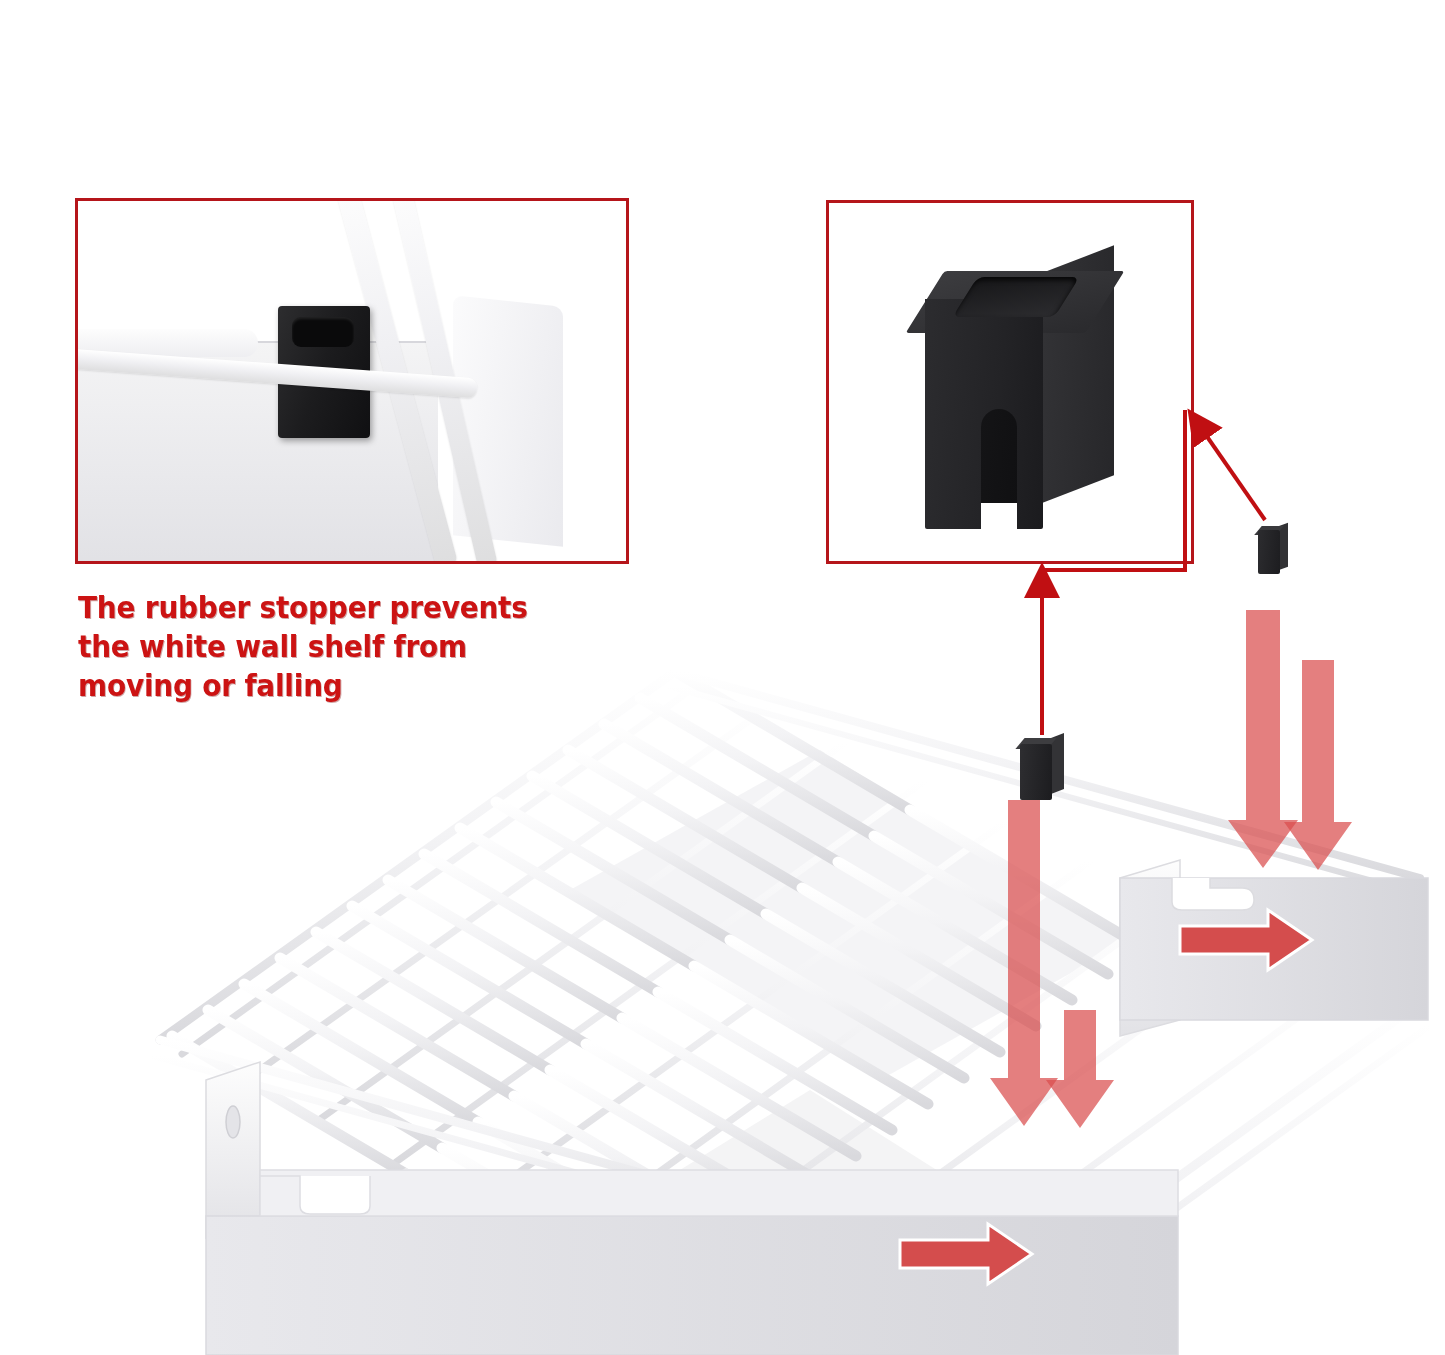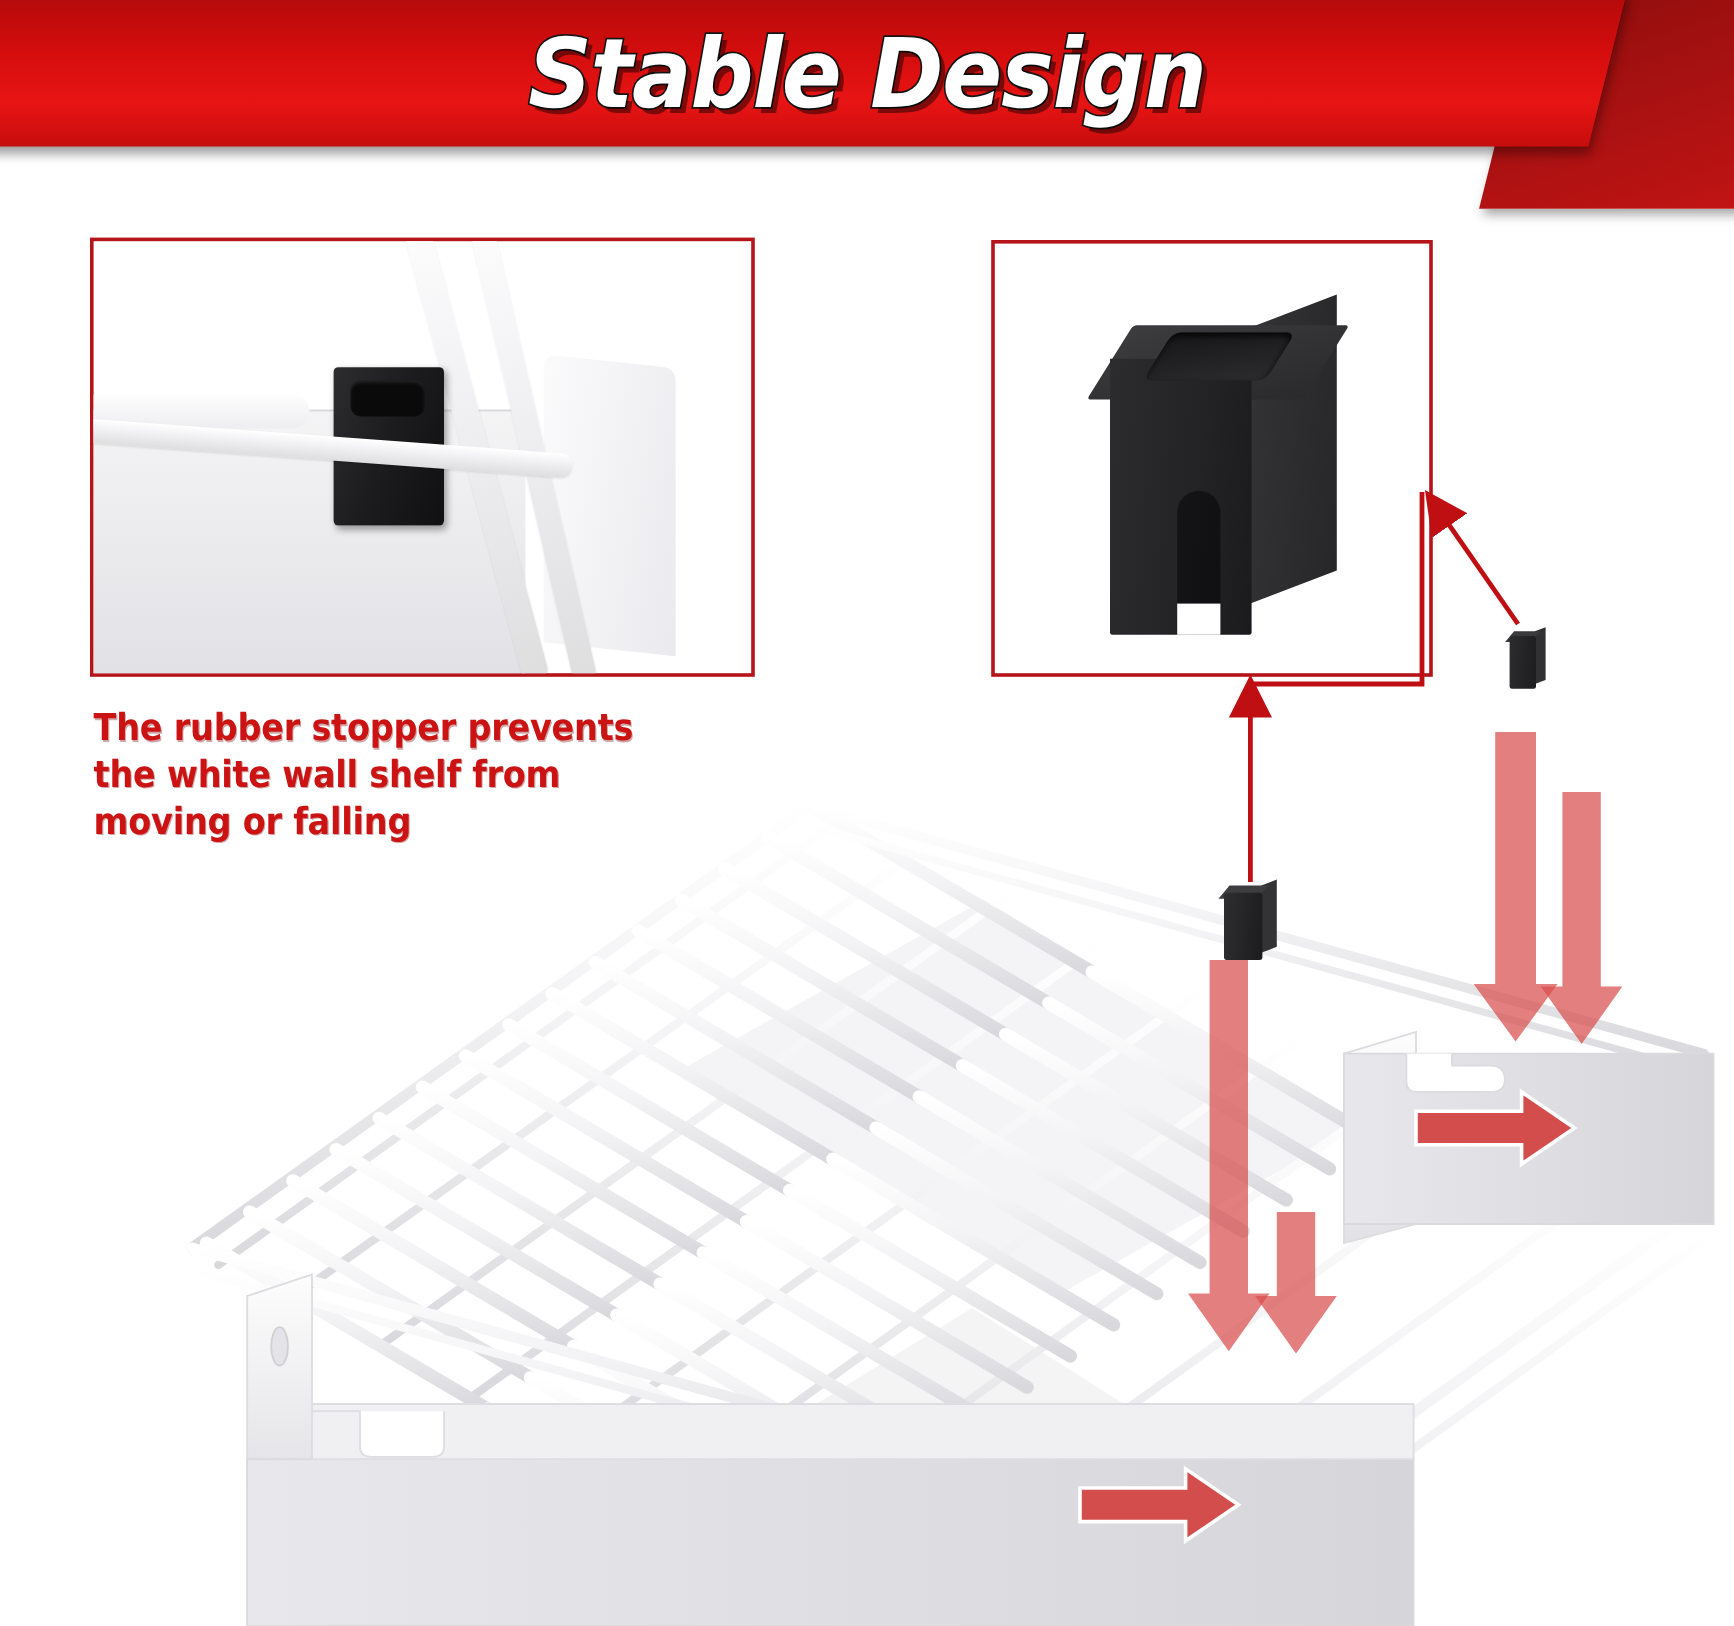--- a/index.html
+++ b/index.html
@@ -259,25 +259,20 @@
     width: 32px; height: 11px;
     background: #3d3d40;
     transform: skewX(-40deg);
   }
 </style>
 </head>
 <body>
 
 <div id="page">
 
-  <div class="banner-wrap">
-    <div class="banner-dark"></div>
-    <div class="banner-main"></div>
-    <div class="banner-title">Stable Design</div>
-  </div>
 
   <div class="panel" id="panel-stopper-install">
     <div class="pl-board pl-board-main"></div>
     <div class="pl-board pl-board-top"></div>
     <div class="pl-board pl-board-right"></div>
     <div class="pl-bar pl-bar-d1"></div>
     <div class="pl-bar pl-bar-d2"></div>
     <div class="pl-stopper-body"></div>
     <div class="pl-stopper-hole"></div>
     <div class="pl-bar pl-bar-horiz"></div>

